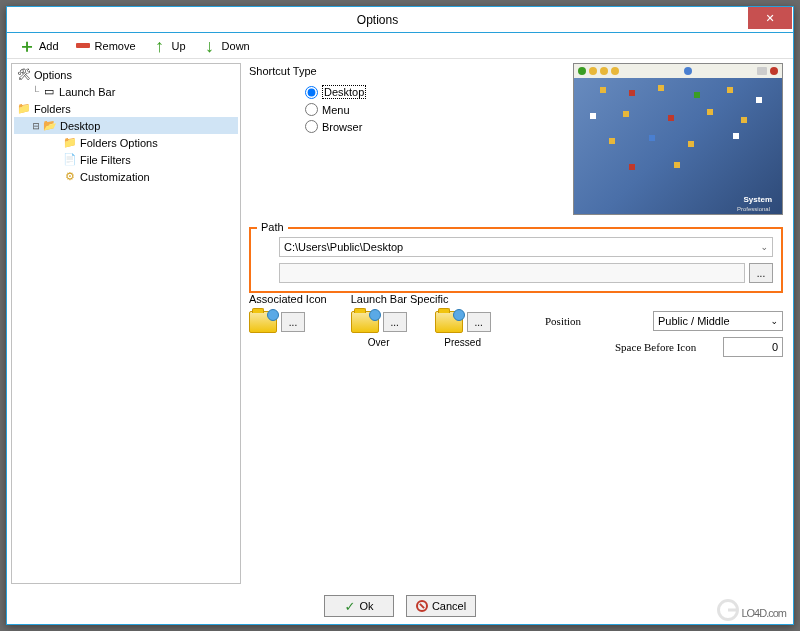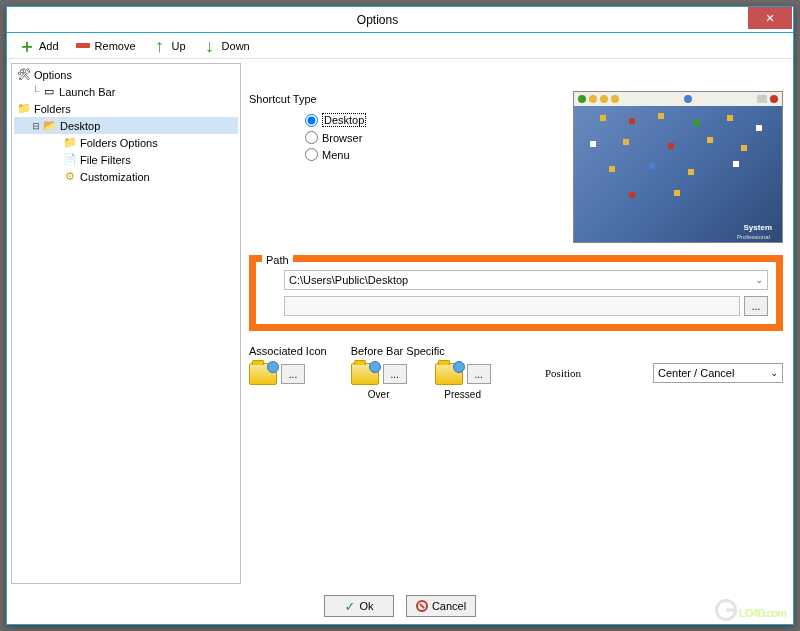--- a/index.html
+++ b/index.html
@@ -28,49 +28,49 @@
 .tree-item.selected { background: #d0e4f5; }
 .indent1 { padding-left: 2px; }
 .indent2 { padding-left: 16px; }
 .indent4 { padding-left: 48px; }
 .tree-icon { width: 16px; height: 14px; display: inline-flex; align-items: center; justify-content: center; margin-right: 2px; }
 .expander { width: 12px; display: inline-flex; justify-content: center; color: #555; font-size: 9px; }
 .dotted-line { color: #888; font-size: 10px; padding: 0 2px; }
 
 .content { flex: 1; padding: 4px 10px 4px 8px; }
 
-.shortcut-row { display: flex; gap: 26px; margin-top: 28px; }
+.shortcut-row { display: flex; gap: 26px; }
 .shortcut-left { flex: 1; padding-top: 2px; }
 .section-title { margin-bottom: 8px; }
 .radio-group { padding-left: 56px; }
 .radio-row { display: flex; align-items: center; gap: 4px; margin-bottom: 4px; }
 .radio-row input[type=radio] { margin: 0; }
 .radio-row label.boxed { border: 1px dotted #000; padding: 0 1px; }
 
 .preview { width: 210px; height: 152px; border: 1px solid #888; background: linear-gradient(135deg, #6a8dc0 0%, #4a6fa8 50%, #2e4a78 100%); position: relative; overflow: hidden; }
 .preview-taskbar { position: absolute; top: 0; left: 0; right: 0; height: 14px; background: #f0f0e8; display: flex; align-items: center; padding: 0 4px; gap: 3px; }
 .preview-taskbar .dot { width: 8px; height: 8px; border-radius: 50%; }
 .preview-logo { position: absolute; bottom: 10px; right: 10px; color: #fff; font-size: 8px; font-weight: bold; }
 .preview-logo-sub { position: absolute; bottom: 2px; right: 12px; color: #ddd; font-size: 6px; }
 .preview-icons { position: absolute; top: 18px; left: 6px; right: 6px; bottom: 30px; }
 .pi { position: absolute; width: 6px; height: 6px; }
 
-.fieldset { border: 7px solid #f97316; padding: 6px 8px 8px; margin-top: 12px; position: relative; }
+.fieldset { border: 2px solid #f97316; padding: 6px 8px 8px; margin-top: 12px; position: relative; }
 .fieldset-legend { position: absolute; top: -8px; left: 6px; background: #fff; padding: 0 4px; font-size: 11px; }
 .path-row { display: flex; align-items: center; gap: 4px; margin-bottom: 4px; }
 .path-row input[type=radio] { margin: 0; }
 .path-row label { color: #000; }
 .path-row.disabled label { color: #888; }
 .path-input { height: 20px; border: 1px solid #c0c0c0; padding: 1px 4px; margin-left: 20px; margin-top: 2px; margin-bottom: 6px; background: #fff; display: flex; align-items: center; justify-content: space-between; }
 .path-input .chev { color: #666; font-size: 9px; }
 .path-input-row { display: flex; gap: 4px; margin-left: 20px; margin-top: 2px; }
 .path-input-row .txt { flex: 1; height: 20px; border: 1px solid #c0c0c0; background: #f8f8f8; }
 .btn-browse { width: 24px; height: 20px; border: 1px solid #a0a0a0; background: #f0f0f0; display: flex; align-items: center; justify-content: center; cursor: pointer; font-size: 10px; }
 
-.icon-row { display: flex; gap: 24px; margin-top: 14px; align-items: flex-start; }
+.icon-row { display: flex; gap: 24px; align-items: flex-start; }
 .icon-group { }
 .icon-group-title { margin-bottom: 6px; }
 .icon-box { display: flex; gap: 4px; align-items: center; }
 .folder-icon { width: 28px; height: 22px; background: linear-gradient(#f9e79f, #f1c40f); border: 1px solid #cc9900; border-radius: 2px; position: relative; }
 .folder-icon::before { content: ""; position: absolute; top: -4px; left: 2px; width: 10px; height: 4px; background: #f1c40f; border: 1px solid #cc9900; border-bottom: none; border-radius: 2px 2px 0 0; }
 .folder-icon::after { content: ""; position: absolute; top: -3px; right: -3px; width: 10px; height: 10px; background: #5aa9e6; border-radius: 50%; border: 1px solid #2c7bb6; }
 .icon-sub { text-align: center; margin-top: 4px; font-size: 10px; }
 .icon-pair { display: flex; gap: 28px; }
 
 .pos-group { margin-left: auto; padding-top: 18px; }
@@ -78,21 +78,21 @@
 .pos-row label { min-width: 100px; font-family: Liberation Serif, serif; }
 .pos-select { width: 130px; height: 20px; border: 1px solid #a0a0a0; padding: 0 4px; background: #fff; display: flex; align-items: center; justify-content: space-between; }
 .pos-num { width: 60px; height: 20px; border: 1px solid #a0a0a0; padding: 0 4px; text-align: right; }
 
 .footer { position: absolute; bottom: 0; left: 0; right: 0; height: 36px; display: flex; align-items: center; justify-content: center; gap: 12px; padding: 0 10px; }
 .btn { min-width: 70px; height: 22px; border: 1px solid #888; background: #f0f0f0; display: flex; align-items: center; justify-content: center; gap: 4px; cursor: pointer; padding: 0 8px; }
 .check { color: #2e8b2e; font-size: 13px; }
 .cancel-ic { width: 12px; height: 12px; border-radius: 50%; border: 2px solid #c0392b; position: relative; }
 .cancel-ic::after { content: ""; position: absolute; left: 1px; top: 3px; width: 6px; height: 2px; background: #c0392b; transform: rotate(45deg); }
 
-.watermark { position: absolute; bottom: 8px; right: 14px; color: #bef264; font-size: 22px; font-weight: bold; letter-spacing: -1px; pointer-events: none; opacity: 0.6; }
+.watermark { position: absolute; bottom: 8px; right: 14px; color: #000000; font-size: 22px; font-weight: normal; letter-spacing: -1px; pointer-events: none; opacity: 0.6; }
 .watermark .g { display: inline-block; width: 22px; height: 22px; border: 3px solid #d0d0d0; border-radius: 50%; vertical-align: -4px; margin-right: 2px; position: relative; }
 .watermark .g::after { content: ""; position: absolute; width: 10px; height: 3px; background: #d0d0d0; right: -2px; top: 50%; transform: translateY(-50%); }
 </style>
 </head>
 <body>
 
 <div class="window">
 
   <div class="titlebar">
     <div class="titlebar-title">Options</div>
@@ -162,25 +162,25 @@
       <div class="shortcut-row">
         <div class="shortcut-left">
           <div class="section-title">Shortcut Type</div>
           <div class="radio-group">
             <div class="radio-row">
               <input type="radio" name="st" checked="" style="">
               <label class="boxed">Desktop</label>
             </div>
             <div class="radio-row">
               <input type="radio" name="st" style="">
-              <label>Browser</label>
+              <label>Menu</label>
             </div>
             <div class="radio-row">
               <input type="radio" name="st" style="">
-              <label>Menu</label>
+              <label>Browser</label>
             </div>
           </div>
         </div>
         <div class="preview">
           <div class="preview-taskbar">
             <span class="dot" style="background:#3a9d23"></span>
             <span class="dot" style="background:#e8b73a"></span>
             <span class="dot" style="background:#e8b73a"></span>
             <span class="dot" style="background:#e8b73a"></span>
             <span style="flex:1"></span>
@@ -227,21 +227,21 @@
 
       <div class="icon-row">
         <div class="icon-group">
           <div class="icon-group-title">Associated Icon</div>
           <div class="icon-box">
             <div class="folder-icon"></div>
             <div class="btn-browse">...</div>
           </div>
         </div>
         <div class="icon-group">
-          <div class="icon-group-title">Before Bar Specific</div>
+          <div class="icon-group-title">Launch Bar Specific</div>
           <div class="icon-pair">
             <div>
               <div class="icon-box">
                 <div class="folder-icon"></div>
                 <div class="btn-browse">...</div>
               </div>
               <div class="icon-sub">Over</div>
             </div>
             <div>
               <div class="icon-box">
@@ -249,23 +249,27 @@
                 <div class="btn-browse">...</div>
               </div>
               <div class="icon-sub">Pressed</div>
             </div>
           </div>
         </div>
         <div class="pos-group">
           <div class="pos-row">
             <label>Position</label>
             <div class="pos-select">
-              <span>Center / Cancel</span>
+              <span>Public / Middle</span>
               <span style="font-size:9px">⌄</span>
             </div>
+          </div>
+          <div class="pos-row">
+            <label>Space Before Icon</label>
+            <input class="pos-num" value="0" style="">
           </div>
         </div>
       </div>
     </div>
   </div>
 
   <div class="footer">
     <div class="btn">
       <span class="check">✓</span>
       <span>Ok</span>

